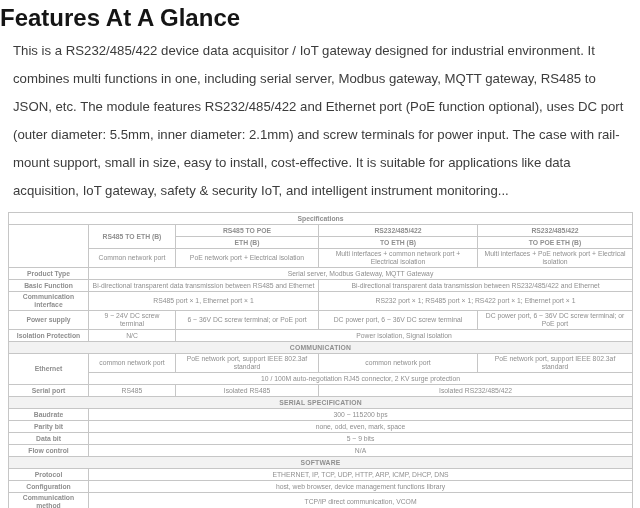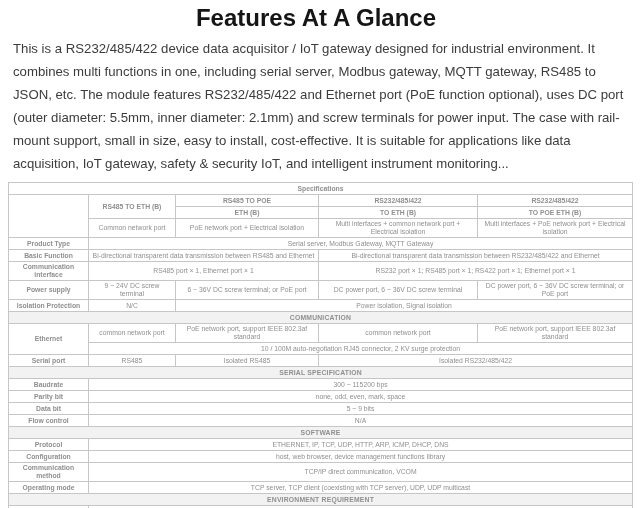--- a/index.html
+++ b/index.html
@@ -9,29 +9,28 @@
     width: 640px;
     font-family: "Liberation Sans", sans-serif;
   }
   .page {
     width: 640px;
     height: 508px;
     overflow: hidden;
     background: #ffffff;
   }
   h1.page-title {
-    text-align: center;
     font-size: 24px;
     font-weight: bold;
     color: #151515;
     margin: 4px 8px 5px 0;
   }
   p.intro {
     font-size: 13.2px;
-    line-height: 23px;
+    line-height: 28px;
     color: #3c3c3c;
     margin: 0 13px 7px 13px;
     text-align: left;
   }
   table.spec {
     border-collapse: collapse;
     table-layout: fixed;
     width: 624px;
     margin: 0 0 0 8px;
   }

